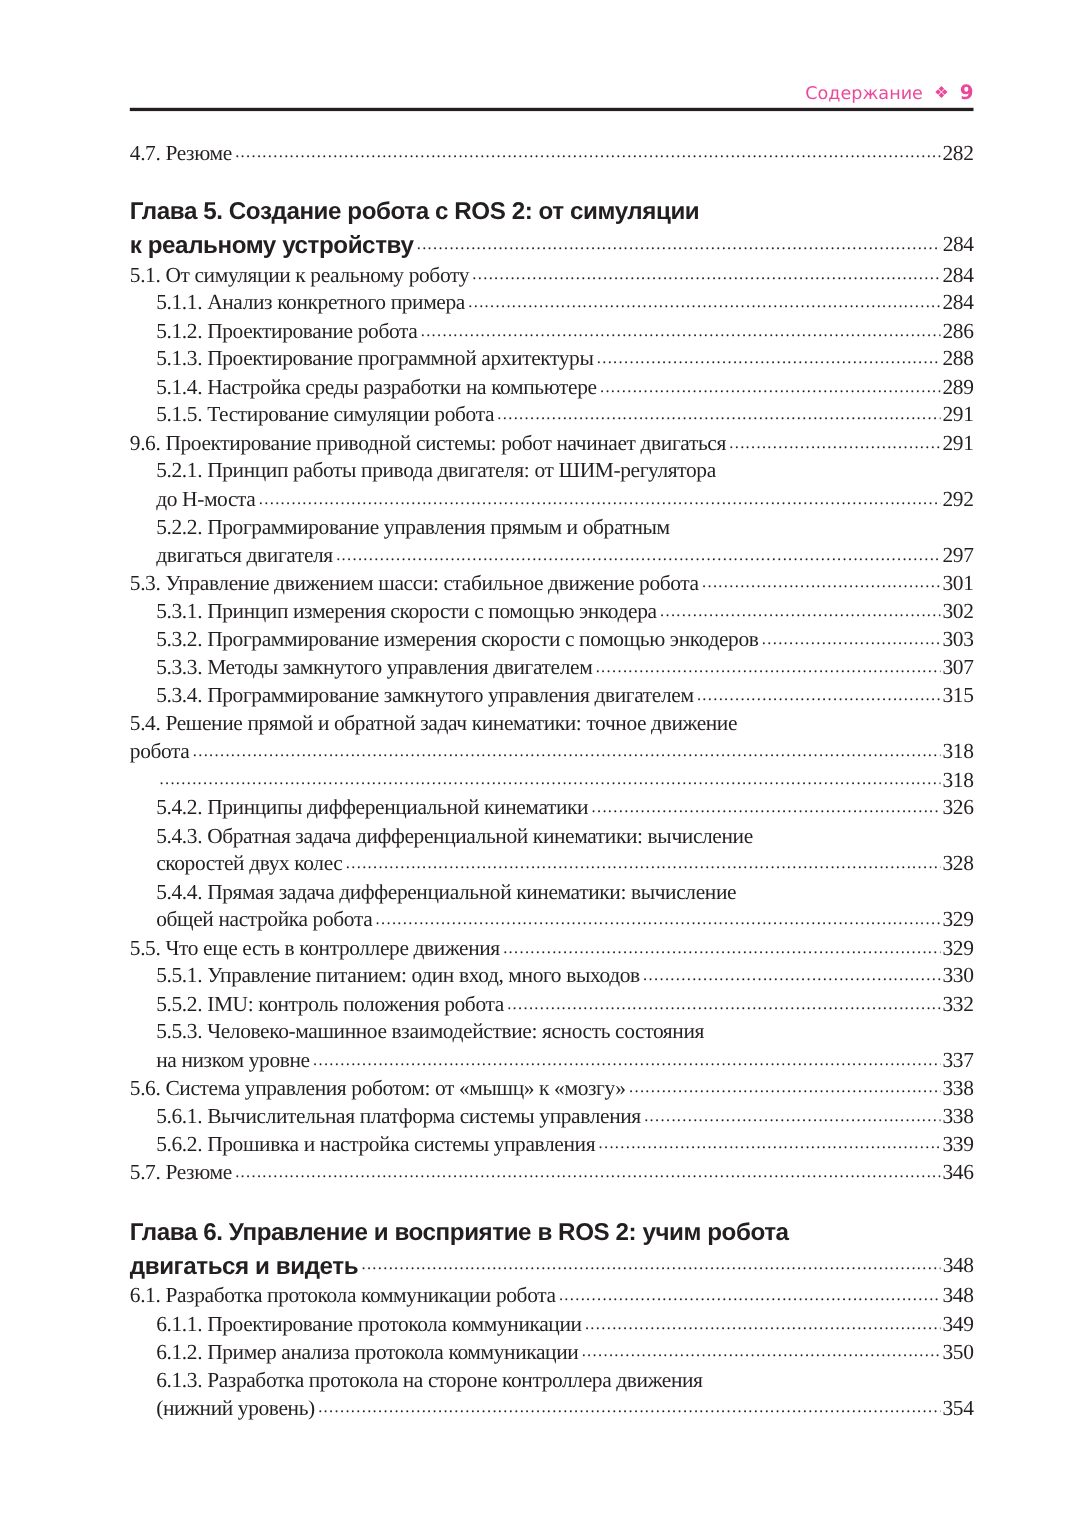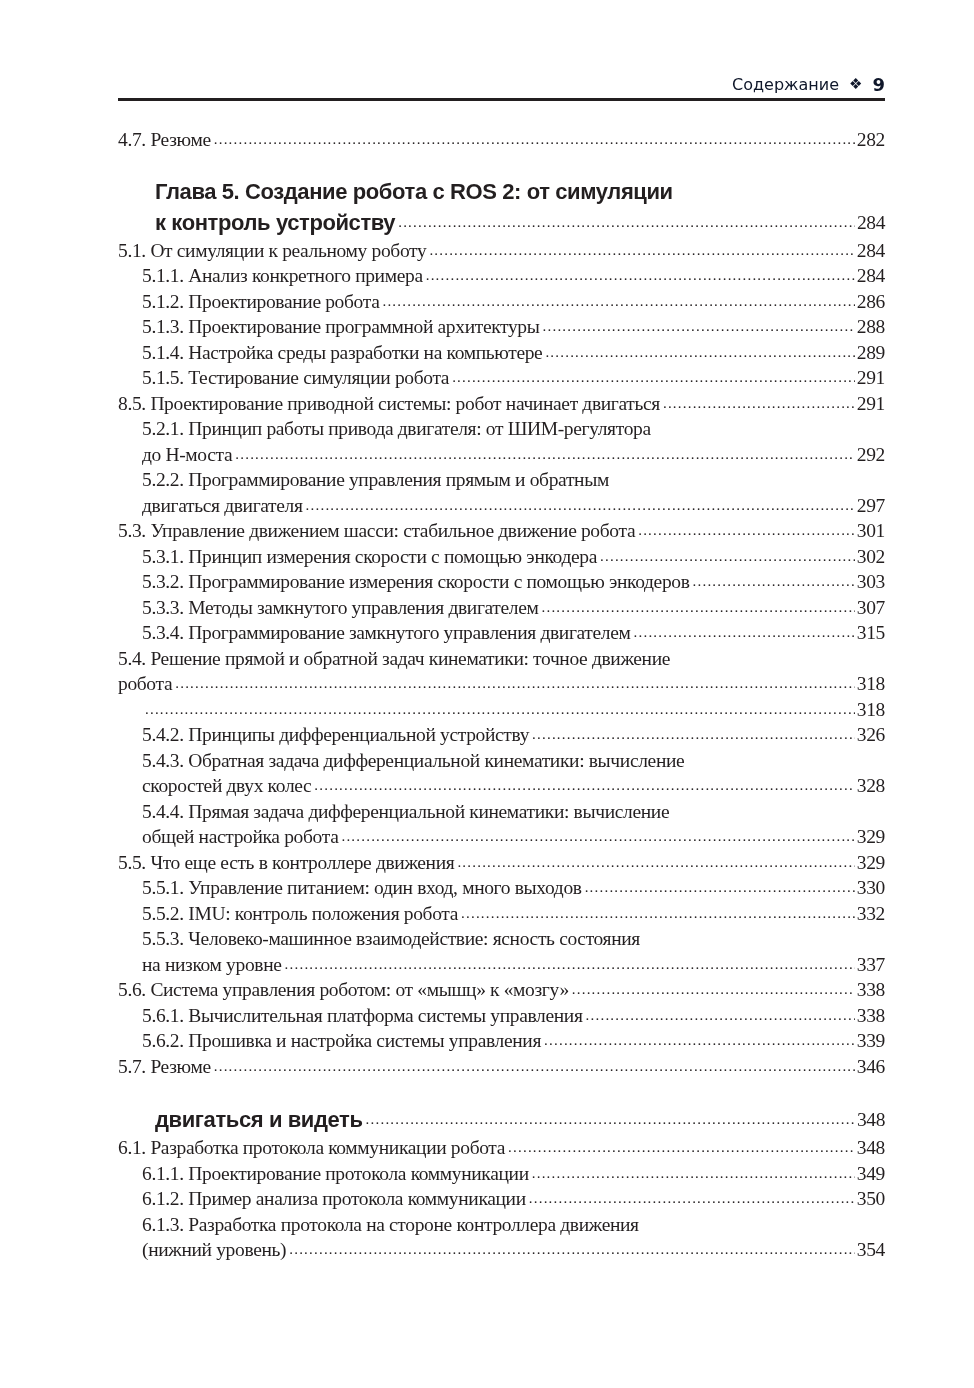--- a/index.html
+++ b/index.html
@@ -1,32 +1,32 @@
 <!DOCTYPE html>
 <html><head>
 <meta charset="utf-8">
 <style>
   html, body { margin: 0; padding: 0; background: #ffffff; }
   body { width: 974px; height: 1388px; position: relative; overflow: hidden; color: #231f20; }
   .page { position: absolute; left: 118px; top: 0; width: 767px; }
-  .running-head { position: absolute; top: 70px; right: 0; height: 28px; display: flex; align-items: center; gap: 10px; font-family: "DejaVu Sans", sans-serif; font-size: 16px; color: #0f172a; }
+  .running-head { position: absolute; top: 70px; right: 0; height: 28px; display: flex; align-items: center; gap: 10px; font-family: "DejaVu Sans", sans-serif; font-size: 16px; color: #ec4899; }
   .running-head .ornament { font-size: 15px; line-height: 1; }
   .running-head .pg { font-weight: bold; font-size: 18px; }
   .rule { position: absolute; top: 98px; left: 0; width: 767px; height: 3px; background: #231f20; }
   .toc { position: absolute; top: 127px; left: 0; width: 767px; font-family: "Liberation Serif", serif; font-size: 19.5px; letter-spacing: -0.35px; }
   .entry { position: relative; line-height: 25.5px; }
   .entry.l2 { padding-left: 0; }
   .entry.l3 { padding-left: 24px; }
   .entry .first { display: block; white-space: nowrap; }
   .line { display: flex; align-items: center; white-space: nowrap; }
   .line .txt { flex: 0 0 auto; }
   .line .dots { flex: 1 1 auto; overflow: hidden; margin: 0 2px 0 3px; color: #231f20; letter-spacing: 1.2px; font-size: 15px; }
   .line .dots::before { content: "........................................................................................................................................................................................................................................................................"; }
   .line .pnum { flex: 0 0 auto; }
-  .chapter { font-family: "Liberation Sans", sans-serif; font-weight: bold; font-size: 22px; letter-spacing: -0.4px; line-height: 31px; margin-left: 37px; }
+  .chapter { font-family: "Liberation Sans", sans-serif; font-weight: bold; font-size: 22px; letter-spacing: -0.4px; line-height: 31px; }
   .chapter .line .pnum { font-family: "Liberation Serif", serif; font-weight: normal; font-size: 19.5px; }
   .chapter .line .dots { font-weight: normal; font-family: "Liberation Serif", serif; }
   .gap-before-ch { height: 23px; }
   .gap-before-ch6 { height: 25px; }
 </style>
 </head>
 <body>
 
 <div class="page">
   <div class="running-head">
@@ -44,21 +44,21 @@
           <span class="dots"></span>
           <span class="pnum">282</span>
         </div>
     </div>
 
     <div class="gap-before-ch"></div>
 
     <div class="entry chapter">
       <span class="first">Глава 5. Создание робота с ROS 2: от симуляции</span>
       <div class="line">
-          <span class="txt">к контроль устройству</span>
+          <span class="txt">к реальному устройству</span>
           <span class="dots"></span>
           <span class="pnum">284</span>
         </div>
     </div>
 
     <div class="entry l2">
         <div class="line">
           <span class="txt">5.1. От симуляции к реальному роботу</span>
           <span class="dots"></span>
           <span class="pnum">284</span>
@@ -94,21 +94,21 @@
       </div>
     <div class="entry l3">
         <div class="line">
           <span class="txt">5.1.5. Тестирование симуляции робота</span>
           <span class="dots"></span>
           <span class="pnum">291</span>
         </div>
       </div>
     <div class="entry l2">
         <div class="line">
-          <span class="txt">8.5. Проектирование приводной системы: робот начинает двигаться</span>
+          <span class="txt">9.6. Проектирование приводной системы: робот начинает двигаться</span>
           <span class="dots"></span>
           <span class="pnum">291</span>
         </div>
       </div>
     <div class="entry l3">
       <span class="first">5.2.1. Принцип работы привода двигателя: от ШИМ-регулятора</span>
       <div class="line">
           <span class="txt">до H-моста</span>
           <span class="dots"></span>
           <span class="pnum">292</span>
@@ -166,21 +166,21 @@
         </div>
     </div>
     <div class="entry l3">
         <div class="line">
           <span class="dots"></span>
           <span class="pnum">318</span>
         </div>
       </div>
     <div class="entry l3">
         <div class="line">
-          <span class="txt">5.4.2. Принципы дифференциальной устройству</span>
+          <span class="txt">5.4.2. Принципы дифференциальной кинематики</span>
           <span class="dots"></span>
           <span class="pnum">326</span>
         </div>
       </div>
     <div class="entry l3">
       <span class="first">5.4.3. Обратная задача дифференциальной кинематики: вычисление</span>
       <div class="line">
           <span class="txt">скоростей двух колес</span>
           <span class="dots"></span>
           <span class="pnum">328</span>
@@ -248,20 +248,21 @@
         <div class="line">
           <span class="txt">5.7. Резюме</span>
           <span class="dots"></span>
           <span class="pnum">346</span>
         </div>
       </div>
 
     <div class="gap-before-ch6"></div>
 
     <div class="entry chapter">
+      <span class="first">Глава 6. Управление и восприятие в ROS 2: учим робота</span>
       <div class="line">
           <span class="txt">двигаться и видеть</span>
           <span class="dots"></span>
           <span class="pnum">348</span>
         </div>
     </div>
 
     <div class="entry l2">
         <div class="line">
           <span class="txt">6.1. Разработка протокола коммуникации робота</span>

